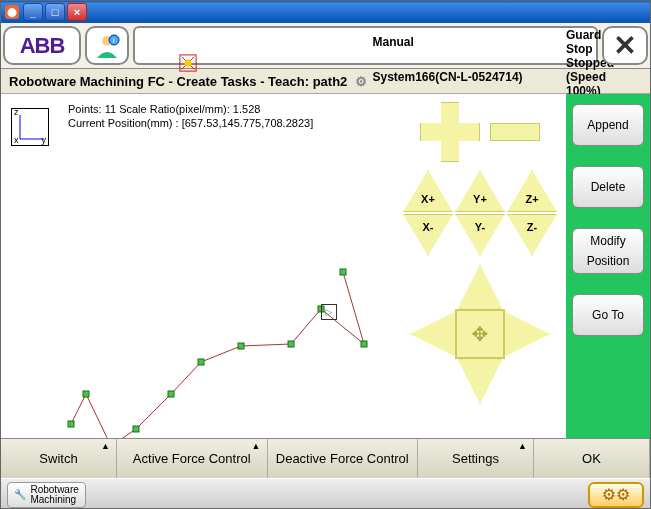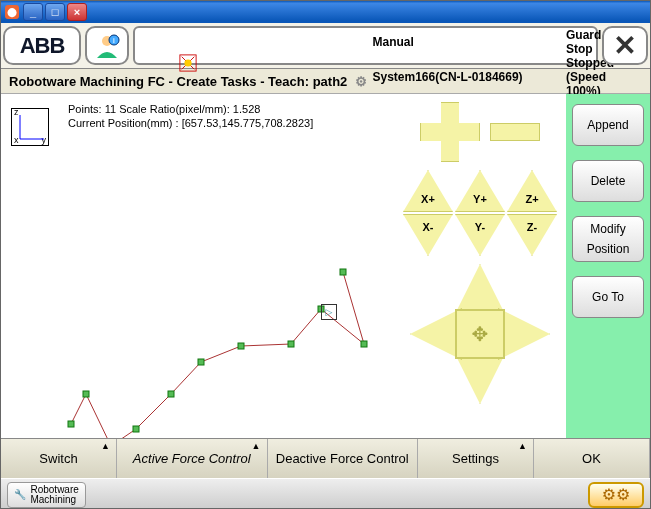--- a/index.html
+++ b/index.html
@@ -55,21 +55,21 @@
     margin:3px 2px;
     display:flex;
     align-items:center;
     justify-content:center;
     background:#fff;
   }
   .abb-logo {
     font-family: Arial;
     font-weight:900;
     font-size:22px;
-    color:#0f172a;
+    color:#4c1d95;
     letter-spacing:-1px;
     padding: 0 10px;
   }
   .guy-icon {
     width:44px;
     display:flex;align-items:center;justify-content:center;
   }
   .info-panel {
     flex:1;
     display:grid;
@@ -190,22 +190,22 @@
     top:45px;left:45px;width:50px;height:50px;
     border:2px solid #cc6;
     display:flex;align-items:center;justify-content:center;
     color:#aa4;font-size:20px;
   }
   .side-btns {
     width: 84px;
     padding: 10px 6px;
     display:flex;
     flex-direction:column;
-    gap:14px;
-    background:#86efac;
+    gap:20px;
+    background:#22c55e;
   }
   .pbtn {
     height:42px;
     border:1px solid #888;
     border-radius:6px;
     background:linear-gradient(#fff,#ddd);
     display:flex;align-items:center;justify-content:center;
     font-size:12px;
     text-align:center;
     cursor:pointer;
@@ -287,21 +287,21 @@
   <div class="header-cell info-panel" style="border-radius:6px;padding-left:44px;">
     <div class="bold">Manual</div>
     <div class="bold">Guard Stop</div>
     <div class="warn-icon">
       <svg viewBox="0 0 20 20">
           <rect x="1" y="1" width="18" height="18" fill="none" stroke="#c00"></rect>
           <path d="M3 3 L10 10 L17 3 M3 17 L10 10 L17 17" stroke="#c00" fill="none"></path>
           <circle cx="10" cy="10" r="4" fill="#fc0"></circle>
         </svg>
     </div>
-    <div class="bold">System166(CN-L-0184669)</div>
+    <div class="bold">System166(CN-L-0524714)</div>
     <div class="bold">Stopped (Speed 100%)</div>
   </div>
   <div class="header-cell big-x" style="width:46px;">✕</div>
 </div>
 
 <div class="subheader">
   <span>Robotware Machining FC - Create Tasks - Teach: path2</span>
   <span class="gear-sm">⚙</span>
 </div>
 
@@ -368,21 +368,21 @@
     <div class="pbtn">Go To</div>
   </div>
 </div>
 
 <div class="bottom-bar">
   <div class="bb">
       <span>Switch</span>
       <span class="caret">▲</span>
     </div>
   <div class="bb" style="flex:1.3;">
-      <span style="text-align:center;font-style:italic;">Active Force Control</span>
+      <span style="text-align:center;">Active Force Control</span>
       <span class="caret">▲</span>
     </div>
   <div class="bb" style="flex:1.3;">
       <span>Deactive Force Control</span>
     </div>
   <div class="bb">
       <span>Settings</span>
       <span class="caret">▲</span>
     </div>
   <div class="bb">

